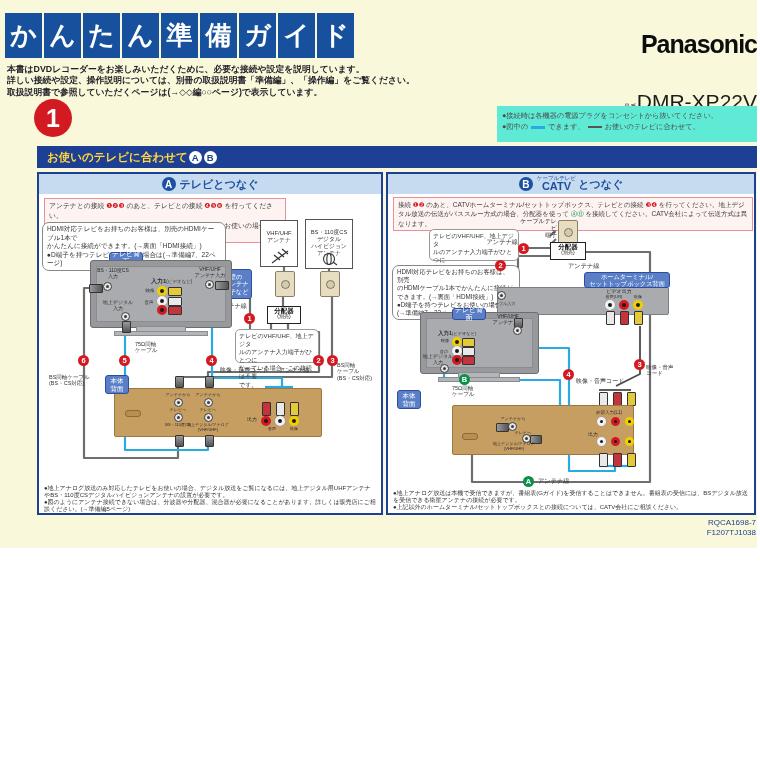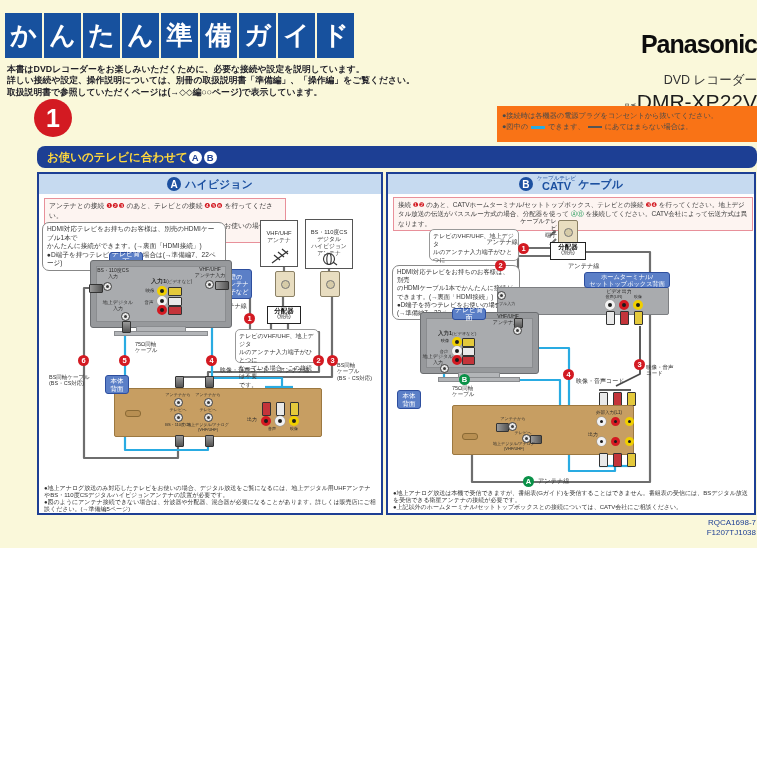--- a/index.html
+++ b/index.html
@@ -9,25 +9,25 @@
   #page{position:absolute;left:0;top:100;width:757px;height:548px;background:#faf8da;}
   .tbox{width:37px;height:45px;background:#17519e;color:#fff;font-weight:bold;font-size:26px;
     display:flex;align-items:center;justify-content:center;}
   .introline{font-size:8.8px;font-weight:bold;color:#22222a;line-height:1.3;}
   .brand{font-weight:bold;font-size:25px;letter-spacing:-1px;color:#0d0d0d;}
   .stepnum{width:38px;height:38px;background:#d31a22;border-radius:50%;color:#fff;font-weight:bold;
     font-size:25px;display:flex;align-items:center;justify-content:center;}
   .stepbanner{height:34px;border-radius:18px;background:linear-gradient(#f9ab4d,#ef8504);
     border:2px solid #e67e00;display:flex;align-items:center;justify-content:center;
     font-size:18px;font-weight:bold;color:#1a2f72;}
-  .notice{background:#f97316;font-size:7.2px;color:#4a4a4a;line-height:1.55;padding:4px 5px;}
+  .notice{background:#5eead4;font-size:7.2px;color:#4a4a4a;line-height:1.55;padding:4px 5px;}
   .sw{display:inline-block;vertical-align:middle;margin:0 3px;}
   .swb{width:14px;height:3px;background:#29abe2;}
   .swg{width:14px;height:2px;background:#555;}
-  .bluebar{background:#1d3f94;display:flex;align-items:center;padding-left:10px;box-sizing:border-box;border-radius:8px;}
+  .bluebar{background:#1d3f94;display:flex;align-items:center;padding-left:10px;box-sizing:border-box;}
   .bb-main{color:#ffd83c;font-weight:bold;font-size:11.5px;}
   .bb-circ{width:13px;height:13px;background:#fff;border-radius:50%;color:#1d3f94;font-weight:bold;
     font-size:9.5px;display:inline-flex;align-items:center;justify-content:center;margin:0 1px;}
   .bb-sub{color:#fff;font-size:7.8px;margin-left:7px;}
   .panel{border:2px solid #1d3f94;background:#fff;box-sizing:border-box;}
   .phead{position:absolute;left:0;top:0;right:0;height:20px;background:#c6daf0;display:flex;
     align-items:center;justify-content:center;gap:4px;color:#1c50a0;font-weight:bold;font-size:11px;}
   .pcirc{width:14px;height:14px;border-radius:50%;background:#1c50a0;color:#fff;font-size:10px;
     font-weight:bold;display:inline-flex;align-items:center;justify-content:center;}
   .ruby{display:inline-flex;flex-direction:column;align-items:center;line-height:1;}
@@ -88,42 +88,41 @@
     <div class="tbox">ド</div>
   </div>
 
   <div class="abs" style="left:7px;top:64px;width:430px;">
     <div class="introline">本書はDVDレコーダーをお楽しみいただくために、必要な接続や設定を説明しています。</div>
     <div class="introline">詳しい接続や設定、操作説明については、別冊の取扱説明書「準備編」、「操作編」をご覧ください。</div>
     <div class="introline">取扱説明書で参照していただくページは(→◇◇編○○ページ)で表示しています。</div>
   </div>
 
   <div class="abs brand" style="left:520px;top:30px;width:237px;text-align:right;">Panasonic</div>
-  <div class="abs" style="left:520px;top:72px;width:237px;text-align:right;font-size:12.5px;color:#333;">DVD レコーダー</div>
   <div class="abs" style="left:520px;top:90px;width:237px;text-align:right;color:#1d1d1d;">
     <span style="font-size:6.5px;">品番</span><span style="font-size:21px;">DMR-XP22V</span>
   </div>
 
   <div class="abs stepnum" style="left:34px;top:99px;">1</div>
 
   <div class="abs notice" style="left:497px;top:106px;width:260px;height:36px;box-sizing:border-box;">
     <div>●接続時は各機器の電源プラグをコンセントから抜いてください。</div>
-    <div><span>●図中の</span><span class="sw swb"></span><span>できます、</span><span class="sw swg"></span><span>にあてはまらない場合は。</span></div>
+    <div><span>●図中の</span><span class="sw swb"></span><span>できます、</span><span class="sw swg"></span><span>お使いのテレビに合わせて。</span></div>
   </div>
 
   <div class="abs bluebar" style="left:37px;top:146px;width:720px;height:22px;">
     <span class="bb-main">お使いのテレビに合わせて</span>
     <span class="bb-circ">A</span>
     <span class="bb-circ">B</span>
   </div>
 
   <div class="abs panel" style="left:37px;top:172px;width:346px;height:343px;">
     <div class="phead">
       <span class="pcirc">A</span>
-      <span>ハイビジョン</span>
+      <span>テレビとつなぐ</span>
     </div>
 
     <svg width="342" height="339" viewBox="0 0 342 339">
       <g fill="none" stroke="#6e6e6e" stroke-width="2.2" stroke-linejoin="round">
         <polyline points="60,114 45,114 45,284 139,284 139,266"></polyline>
         <polyline points="244,121 244,132"></polyline>
         <polyline points="232,150 232,158 211,158 211,110 189,110"></polyline>
         <polyline points="249,150 249,158 280,158 280,198 169,198 169,210"></polyline>
         <polyline points="293,121 293,203 139,203 139,210"></polyline>
         <polyline points="245,93 245,97"></polyline>
@@ -275,21 +274,21 @@
     </div>
   </div>
 
   <div class="abs panel" style="left:386px;top:172px;width:370px;height:343px;">
     <div class="phead">
       <span class="pcirc">B</span>
       <span class="ruby">
           <span class="rt">ケーブルテレビ</span>
           <span>CATV</span>
         </span>
-      <span style="margin-left:-2px;">ケーブル</span>
+      <span style="margin-left:-2px;">とつなぐ</span>
     </div>
 
     <svg width="366" height="339" viewBox="0 0 366 339">
       <g fill="none" stroke="#6e6e6e" stroke-width="2.2" stroke-linejoin="round">
         <polyline points="162,74 130,74 130,149"></polyline>
         <polyline points="162,82 113,82 113,115"></polyline>
         <polyline points="198,78 262,78 262,308 84,308 84,252 110,252"></polyline>
         <line x1="168" y1="47" x2="162" y2="53"></line>
           <line x1="168" y1="56" x2="162" y2="62"></line>
           <line x1="168" y1="65" x2="162" y2="71"></line>

